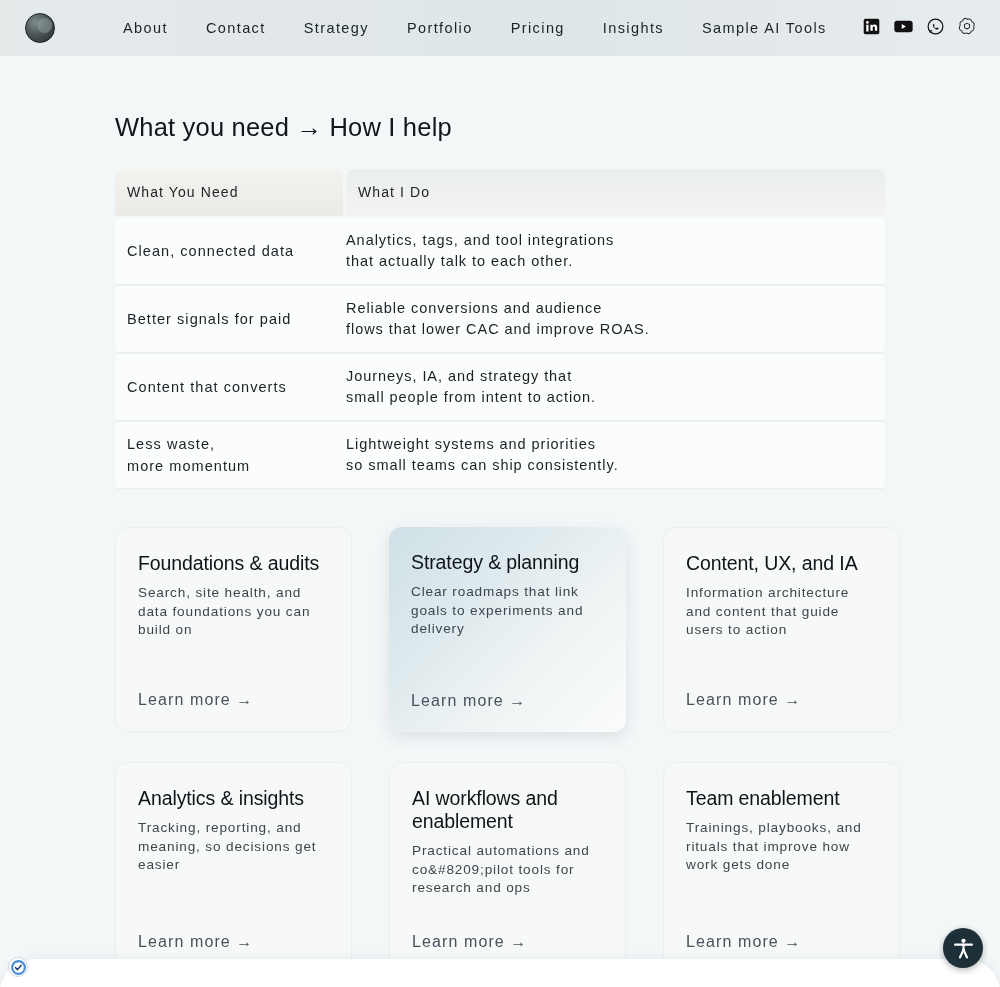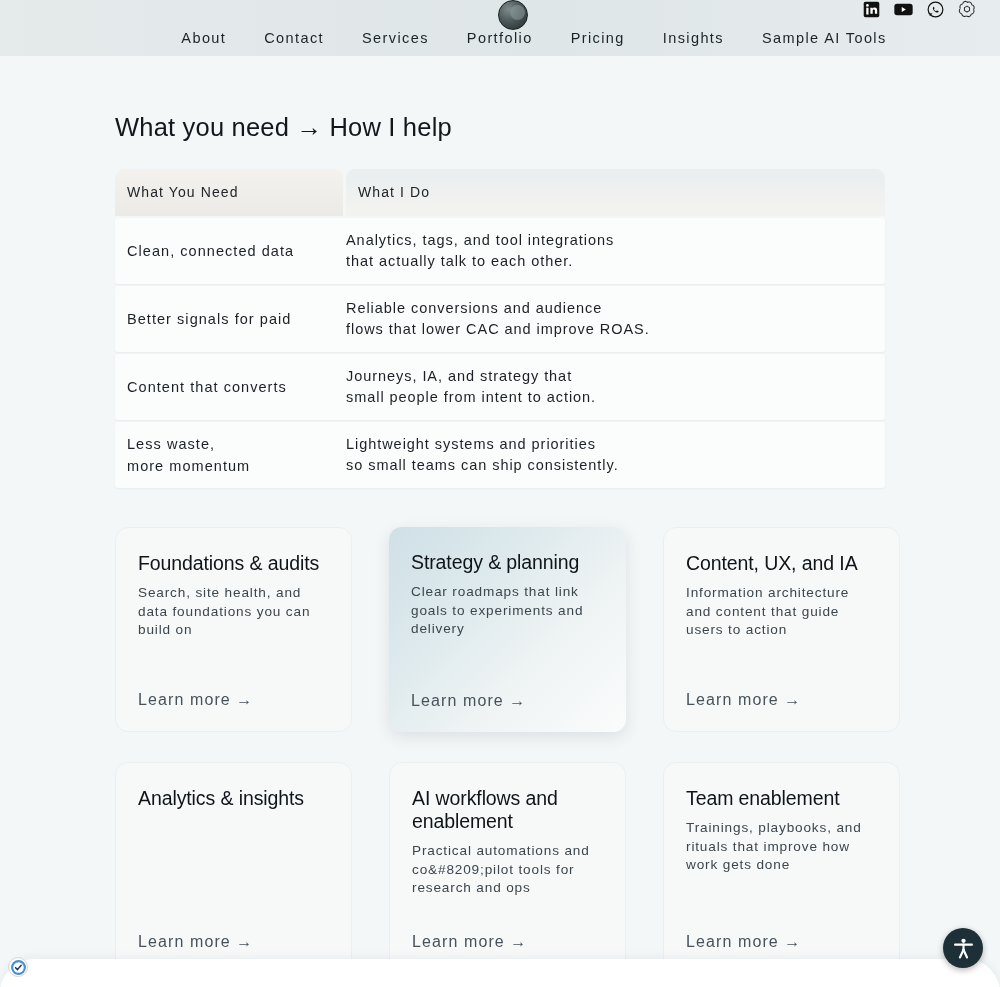--- a/index.html
+++ b/index.html
@@ -39,21 +39,20 @@
   
   .site-header {
     position: absolute;
     top: 0; left: 0;
     width: 1000px;
     height: 56px;
     background: linear-gradient(90deg, #e5eaeb 0%, #dfe6e8 55%, #e7ecee 100%);
     display: flex;
     align-items: center;
     z-index: 20;
-    flex-direction: column;
   }
   .logo {
     width: 30px; height: 30px;
     margin-left: 25px;
     border-radius: 50%;
     background: radial-gradient(circle at 34% 30%, #7e8a8c 0%, #4d585b 45%, #22292b 100%);
     border: 1px solid #1b2123;
     flex: 0 0 auto;
     overflow: hidden;
     position: relative;
@@ -253,21 +252,21 @@
   <div class="hero-text">From strategy &amp; planning to execution and analysis &amp; optimisation.</div>
 </div>
 
 <div class="site-header">
 
   <div class="logo"></div>
 
   <nav class="nav">
     <a href="#">About</a>
     <a href="#">Contact</a>
-    <a href="#">Services</a>
+    <a href="#">Strategy</a>
     <a href="#">Portfolio</a>
     <a href="#">Pricing</a>
     <a href="#">Insights</a>
     <a href="#">Sample AI Tools</a>
   </nav>
 
   <div class="socials">
     <a href="#" class="sicon">
       <svg width="17" height="17" viewBox="0 0 24 24">
           <rect x="1" y="1" width="22" height="22" rx="2.5" fill="#111"></rect>
@@ -375,20 +374,21 @@
     </div>
 
     <div class="card">
       <h3>Content, UX, and IA</h3>
       <p>Information architecture and content that guide users to action</p>
       <a href="#" class="learn">Learn more →</a>
     </div>
 
     <div class="card r2">
       <h3>Analytics &amp; insights</h3>
+      <p>Tracking, reporting, and meaning, so decisions get easier</p>
       <a href="#" class="learn">Learn more →</a>
     </div>
 
     <div class="card r2">
       <h3>AI workflows and enablement</h3>
       <p>Practical automations and co&amp;#8209;pilot tools for research and ops</p>
       <a href="#" class="learn">Learn more →</a>
     </div>
 
     <div class="card r2">

